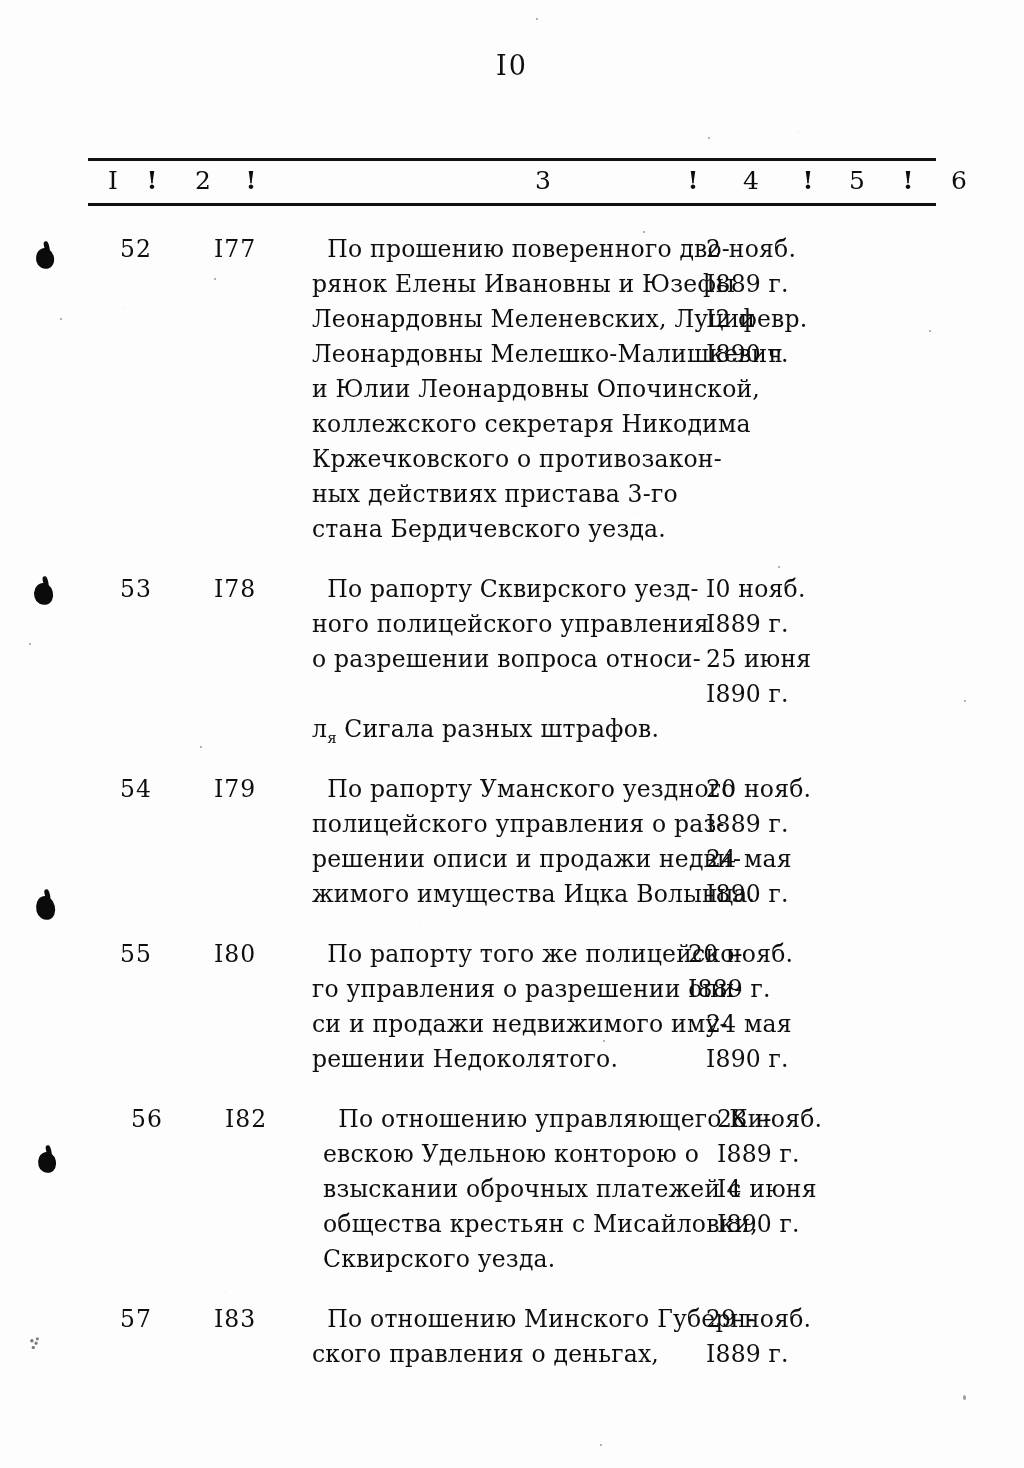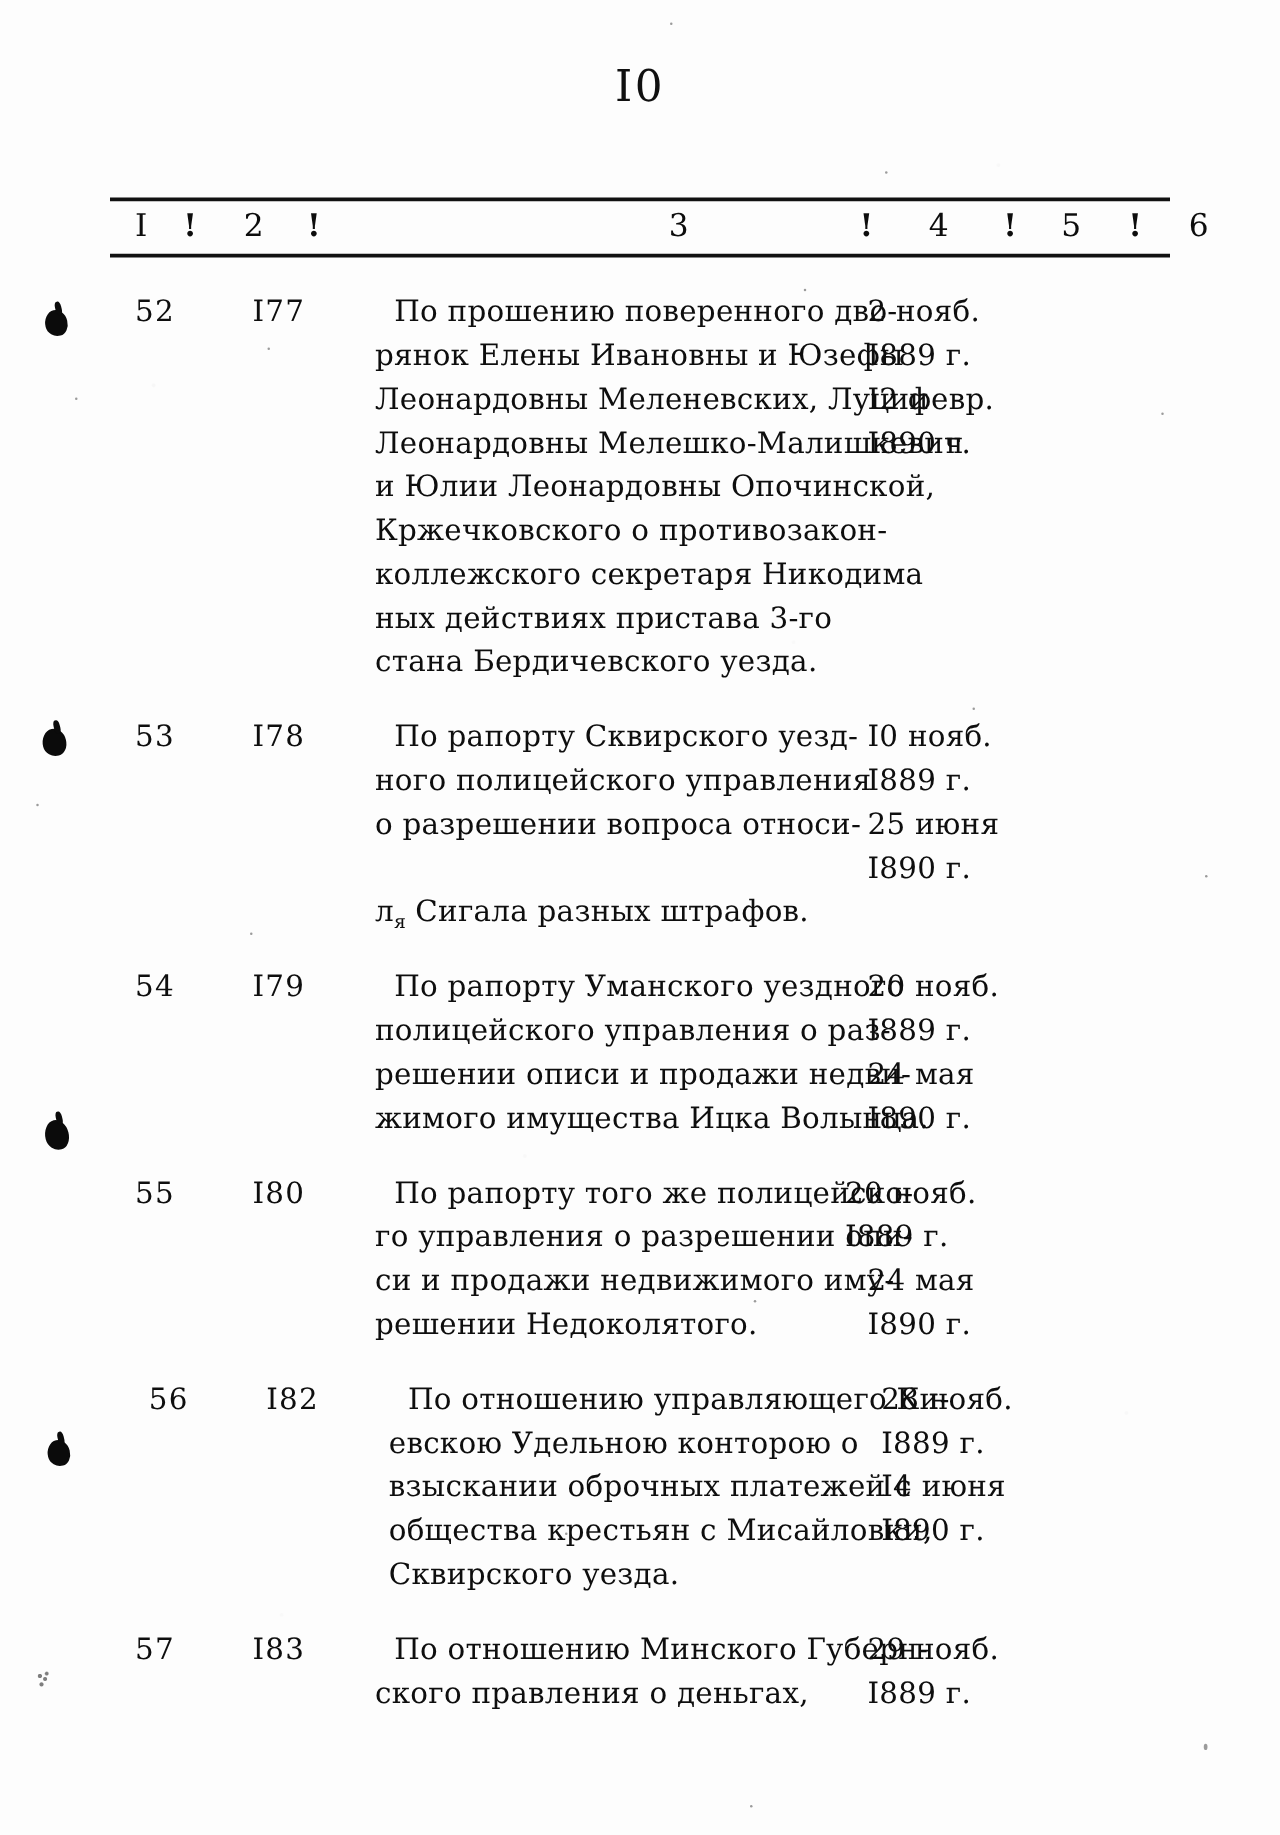--- a/index.html
+++ b/index.html
@@ -33,21 +33,21 @@
   }
 
   
   #folio {
     position: absolute;
     top: 50px;
     left: 0;
     width: 1024px;
     text-align: center;
     font-family: "DejaVu Serif", serif;
-    font-size: 35px;
+    font-size: 27px;
     letter-spacing: 2px;
     color: #101010;
   }
 
   
   #header-band {
     position: absolute;
     top: 158px;
     left: 88px;
     width: 848px;
@@ -85,20 +85,21 @@
   
   #records {
     position: absolute;
     top: 232px;
     left: 0;
     width: 1024px;
   }
   .record {
     position: relative;
     width: 1004px;
+    padding-left: 12px;
   }
   .rec-line {
     position: relative;
     height: 35px;
     white-space: nowrap;
   }
   .cell {
     position: absolute;
     font-family: "DejaVu Serif", serif;
     font-size: 23.5px;
@@ -197,24 +198,24 @@
           <span class="cell date">I2 февр.</span>
         </div>
         <div class="rec-line">
           <span class="cell desc">Леонардовны Мелешко-Малишкевич</span>
           <span class="cell date">I890 г.</span>
         </div>
         <div class="rec-line">
           <span class="cell desc">и Юлии Леонардовны Опочинской,</span>
         </div>
         <div class="rec-line">
+          <span class="cell desc">коллежского секретаря Никодима</span>
+        </div>
+        <div class="rec-line">
           <span class="cell desc">Кржечковского о противозакон-</span>
-        </div>
-        <div class="rec-line">
-          <span class="cell desc">коллежского секретаря Никодима</span>
         </div>
         <div class="rec-line">
           <span class="cell desc">ных действиях пристава 3-го</span>
         </div>
         <div class="rec-line">
           <span class="cell desc">стана Бердичевского уезда.</span>
         </div>
       </div>
       <div class="record" style="margin-bottom: 25px;">
         <div class="rec-line">

